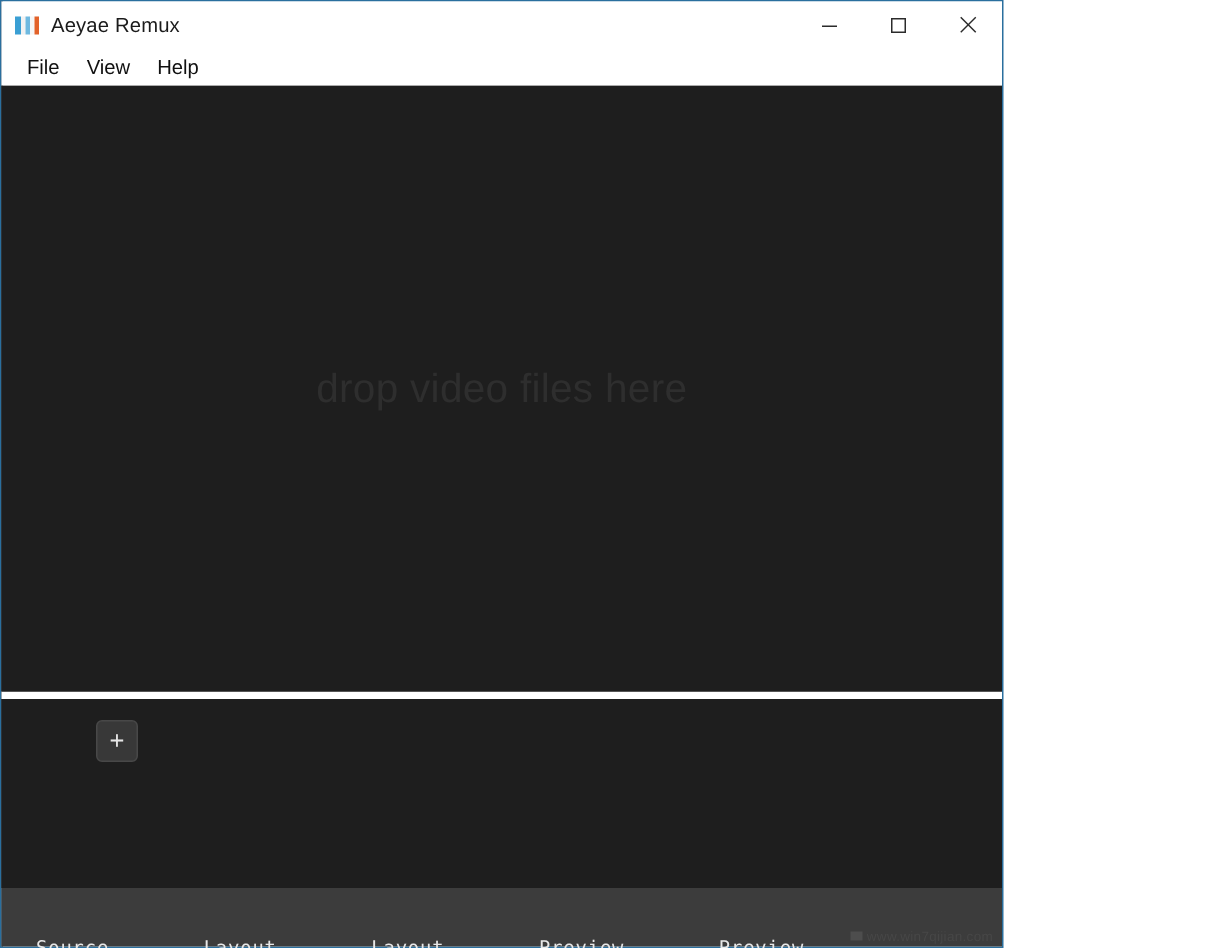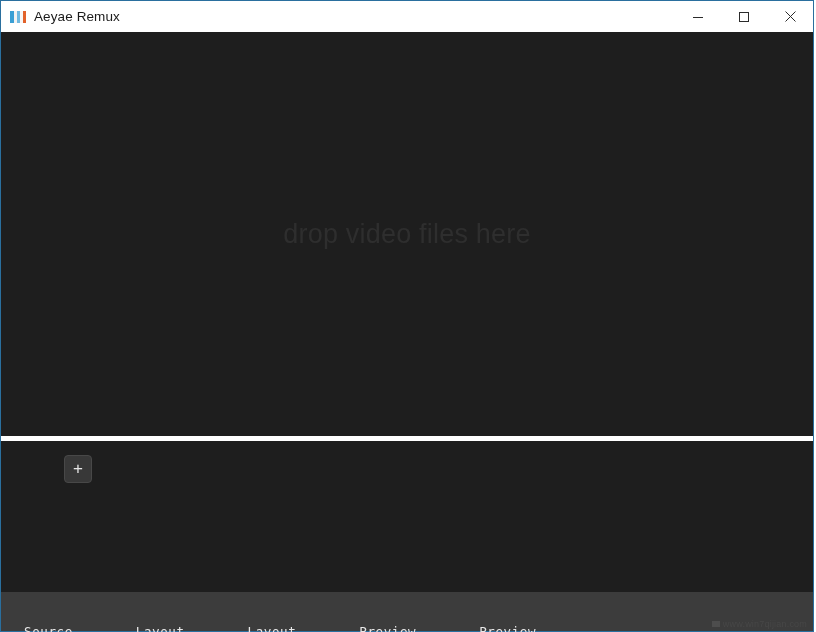--- a/index.html
+++ b/index.html
@@ -10,21 +10,21 @@
   body {
     width: 816px;
     height: 632px;
     overflow: hidden;
     font-family: "Liberation Sans", sans-serif;
   }
 
   
   .window {
     position: relative;
-    width: 814px;
+    width: 669px;
     height: 632px;
     box-sizing: border-box;
     border: 1px solid #2a6f9e;
     background: #ffffff;
     display: flex;
     flex-direction: column;
   }
   
   .window::after {
     content: "";
@@ -250,20 +250,25 @@
       </button>
       <button class="win-btn">
         <svg width="13" height="13" viewBox="0 0 13 13" xmlns="http://www.w3.org/2000/svg">
           <line x1="1.5" y1="1.5" x2="11.5" y2="11.5" stroke="#2b2b2b" stroke-width="1"></line>
           <line x1="11.5" y1="1.5" x2="1.5" y2="11.5" stroke="#2b2b2b" stroke-width="1"></line>
         </svg>
       </button>
     </div>
   </div>
 
+  <div class="menubar">
+    <div class="menu-item">File</div>
+    <div class="menu-item">View</div>
+    <div class="menu-item">Help</div>
+  </div>
 
   <div class="app-body">
 
     <div class="video-pane">
       <div class="drop-hint">drop video files here</div>
     </div>
 
     <div class="splitter"></div>
 
     <div class="layout-pane">

